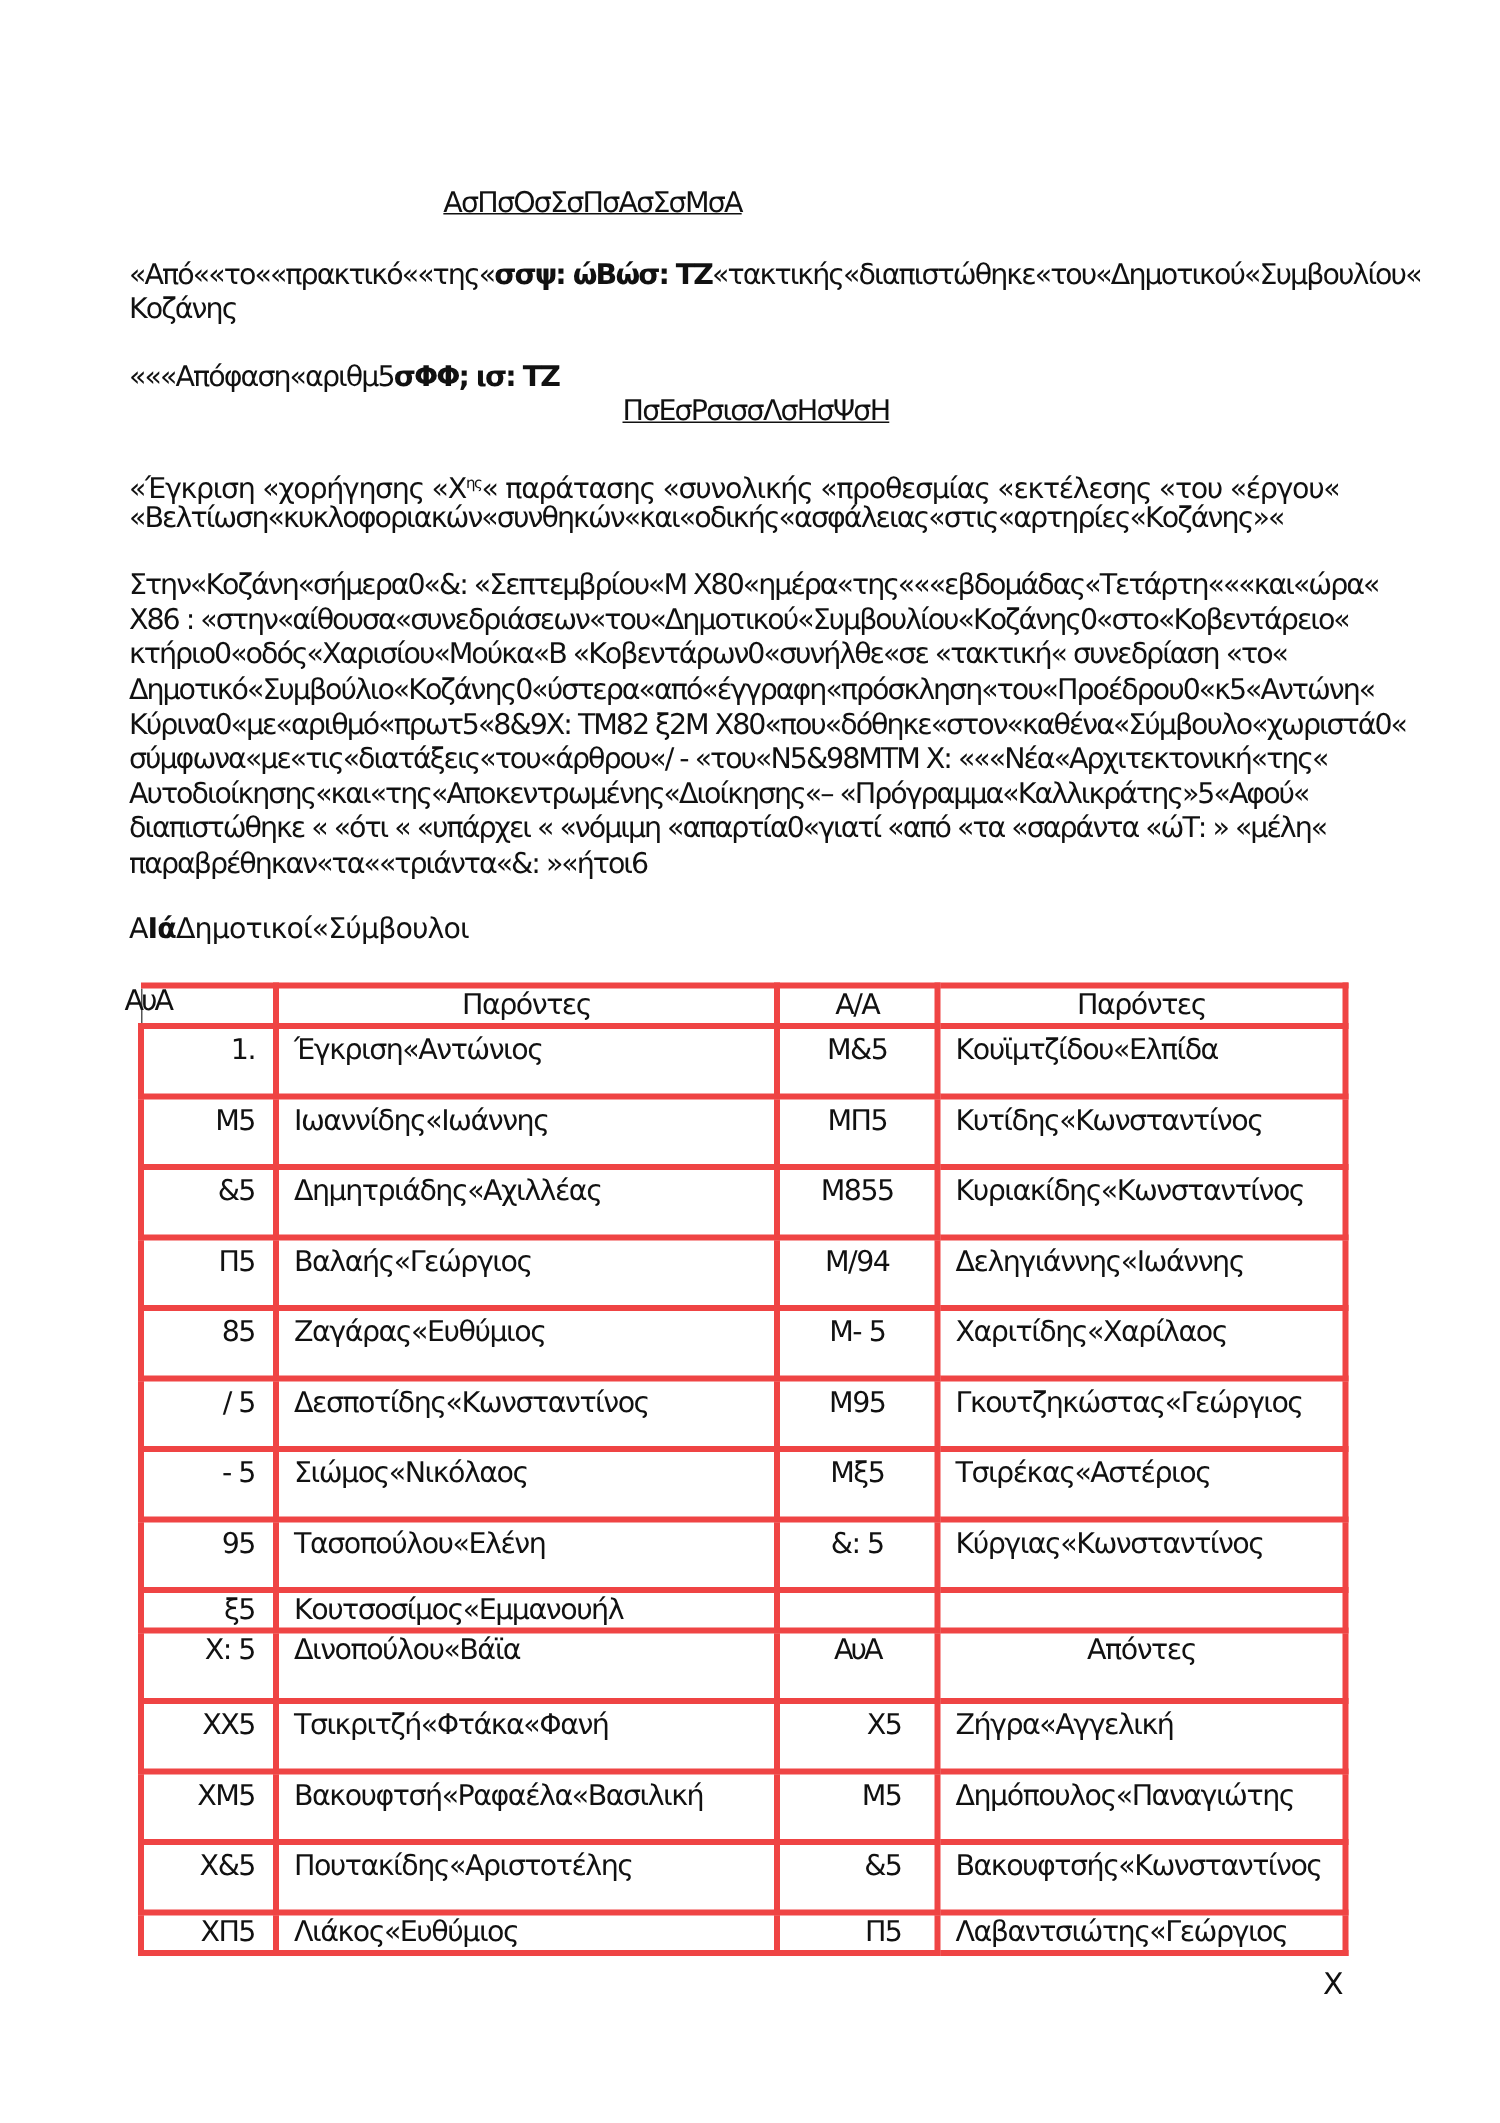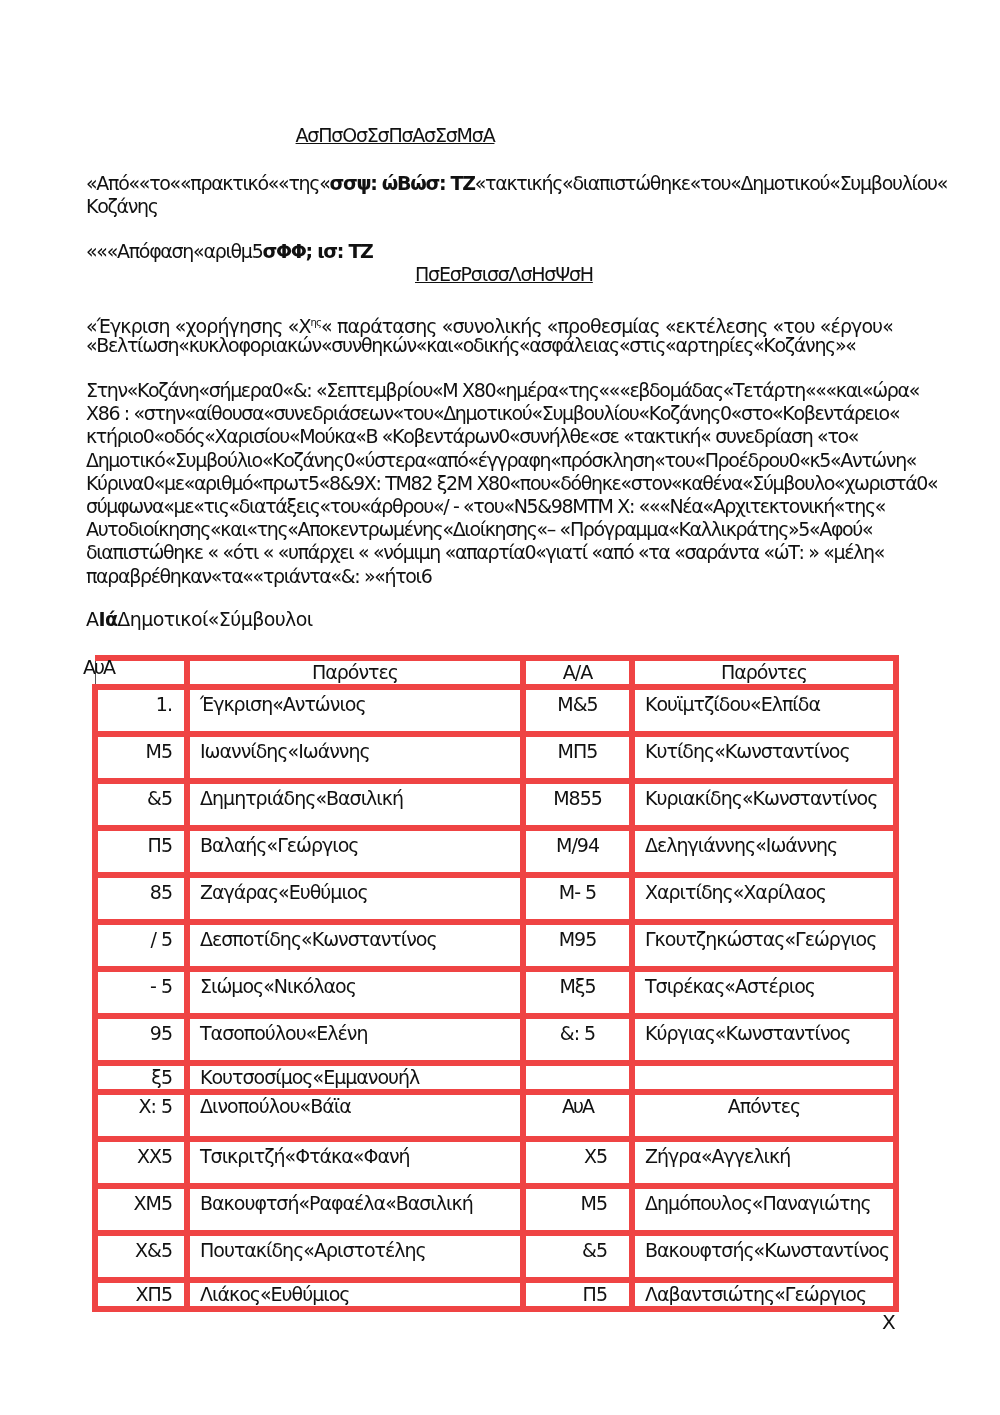--- a/index.html
+++ b/index.html
@@ -11,21 +11,21 @@
   .p { left:86px; font-size:19px; letter-spacing:-1.3px; line-height:23px; }
   .bold { font-weight:bold; }
   .sub-title { left:0; width:1000px; padding-left:490px; box-sizing:border-box;
                text-align:left; top:263px; font-size:19px; text-decoration:underline; letter-spacing:-1.2px; }
   .sub-title span { position:relative; left:-75px; }
   .body-par { left:86px; width:840px; font-size:19px; letter-spacing:-1.35px; line-height:23.2px; white-space:normal; }
   .body-par div { white-space:nowrap; }
   .section { left:86px; top:608px; font-size:19px; letter-spacing:-0.6px; }
   table.members { position:absolute; left:92px; top:655px; border-collapse:collapse; width:807px;
                   font-size:19px; letter-spacing:-1.0px; }
-  table.members td { border:6px solid #ef4444; padding:0; vertical-align:top; }
+  table.members td { border:4px solid #ef4444; padding:0; vertical-align:top; }
   td.num { width:74px; text-align:right; padding-right:12px !important; }
   td.name { width:320px; padding-left:10px !important; }
   td.num2 { width:81px; text-align:center; }
   td.name2 { padding-left:10px !important; }
   td.hdr { text-align:center; }
   tr.r { height:47px; }
   tr.r td { padding-top:3px !important; }
   tr.h { height:25px; }
   tr.short { height:23px; }
   tr.short td, tr.h td { line-height:23px; }
@@ -84,21 +84,21 @@
     <td class="name2">Κουϊμτζίδου«Ελπίδα</td>
   </tr>
   <tr class="r">
     <td class="num">Μ5</td>
     <td class="name">Ιωαννίδης«Ιωάννης</td>
     <td class="num2">ΜΠ5</td>
     <td class="name2">Κυτίδης«Κωνσταντίνος</td>
   </tr>
   <tr class="r">
     <td class="num">&amp;5</td>
-    <td class="name">Δημητριάδης«Βασιλική</td>
+    <td class="name">Δημητριάδης«Αχιλλέας</td>
     <td class="num2">Μ855</td>
     <td class="name2">Κυριακίδης«Κωνσταντίνος</td>
   </tr>
   <tr class="r">
     <td class="num">Π5</td>
     <td class="name">Βαλαής«Γεώργιος</td>
     <td class="num2">Μ/94</td>
     <td class="name2">Δεληγιάννης«Ιωάννης</td>
   </tr>
   <tr class="r">

